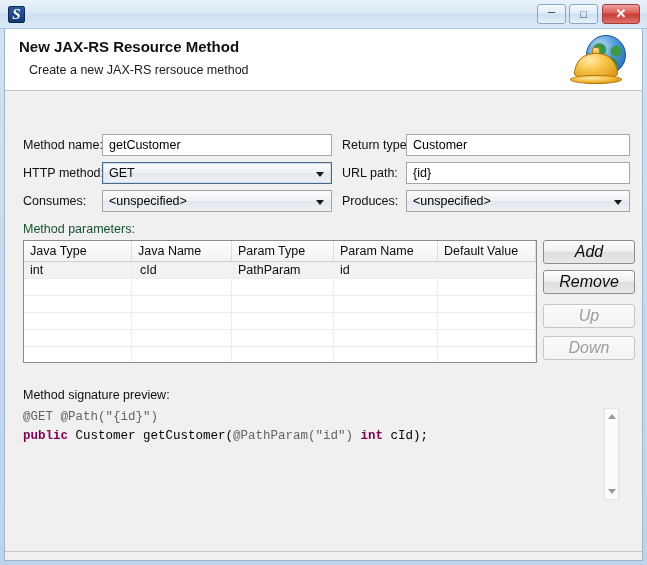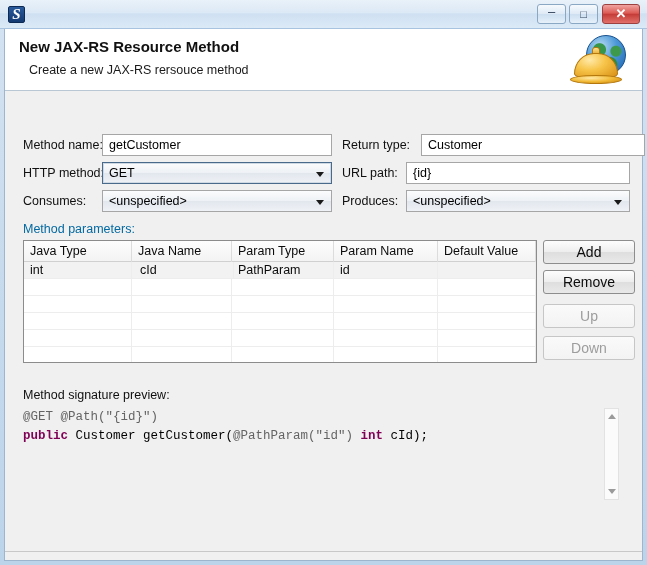--- a/index.html
+++ b/index.html
@@ -129,21 +129,21 @@
   }
   .combo.focused { border: 1px solid #4a6a8c; box-shadow: inset 0 0 0 1px #cfd9e4; }
   .combo .arrow {
     position: absolute; right: 7px; top: 9px;
     width: 0; height: 0;
     border-left: 4.5px solid transparent; border-right: 4.5px solid transparent;
     border-top: 5px solid #1a1a1a;
   }
 
   
-  #tbl-label { position: absolute; left: 18px; top: 130px; font-size: 12.5px; color: #0369a1; }
+  #tbl-label { position: absolute; left: 18px; top: 130px; font-size: 12.5px; color: #14532d; }
   #table {
     position: absolute; left: 18px; top: 148px; width: 514px; height: 123px;
     background: #ffffff; border: 1px solid #8c8c8c;
     overflow: hidden;
   }
   #thead {
     position: relative; height: 21px; width: 100%;
     background: linear-gradient(180deg,#fdfdfd 0%, #f3f3f3 100%);
     border-bottom: 1px solid #d0d0d0;
   }
@@ -157,24 +157,24 @@
   .trow.selected { background: #f2f2f2; }
   .trow .td {
     position: absolute; top: 0; height: 17px;
     font-size: 12.5px; color: #0b0b0b; line-height: 16px;
     padding-left: 6px; border-right: 1px solid #ededed;
     white-space: nowrap; overflow: hidden;
   }
 
   .sbtn {
     position: absolute; left: 538px; width: 92px; height: 24px;
-    font-size: 14px; color: #0b0b0b;
+    font-size: 16px; color: #0b0b0b;
     background: linear-gradient(180deg,#fdfdfd 0%, #eeeeee 48%, #dedede 52%, #e9e9e9 100%);
     border: 1px solid #8d8d8d; border-radius: 3px;
-    text-align: center; line-height: 22px;
+    text-align: center; line-height: 22px; font-style: italic;
   }
   .sbtn.disabled {
     color: #9d9d9d;
     background: linear-gradient(180deg,#fafafa 0%, #f3f3f3 100%);
     border: 1px solid #c6c6c6;
   }
 
   
   #prev-label { position: absolute; left: 18px; top: 296px; font-size: 12.5px; color: #101010; }
   #preview {
@@ -235,21 +235,21 @@
         <div class="bell-base"></div>
       </div>
     </div>
 
     <div id="form">
 
       <div class="lbl" style="left:18px; top:46px;">Method name:</div>
       <div class="txt" style="left:97px; top:42px; width:230px;">getCustomer</div>
 
       <div class="lbl" style="left:337px; top:46px;">Return type:</div>
-      <div class="txt" style="left:401px; top:42px; width:224px;margin-left:15px;">Customer</div>
+      <div class="txt" style="left:401px; top:42px; width:224px;">Customer</div>
 
       <div class="lbl" style="left:18px; top:74px;">HTTP method:</div>
       <div class="combo focused" style="left:97px; top:70px; width:230px;">
         <span>GET</span>
         <span class="arrow"></span>
       </div>
 
       <div class="lbl" style="left:337px; top:74px;">URL path:</div>
       <div class="txt" style="left:401px; top:70px; width:224px;">{id}</div>
 

